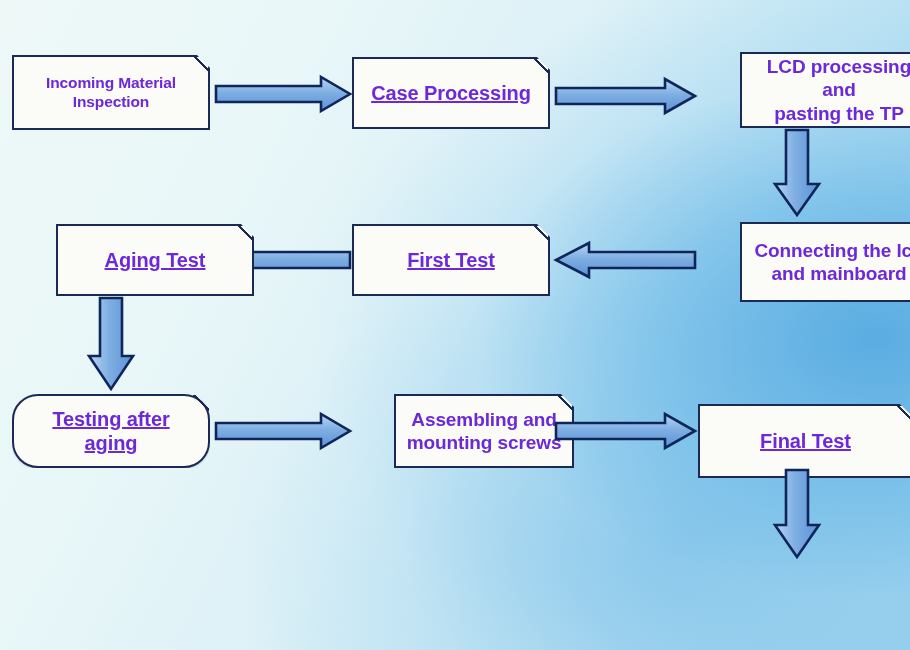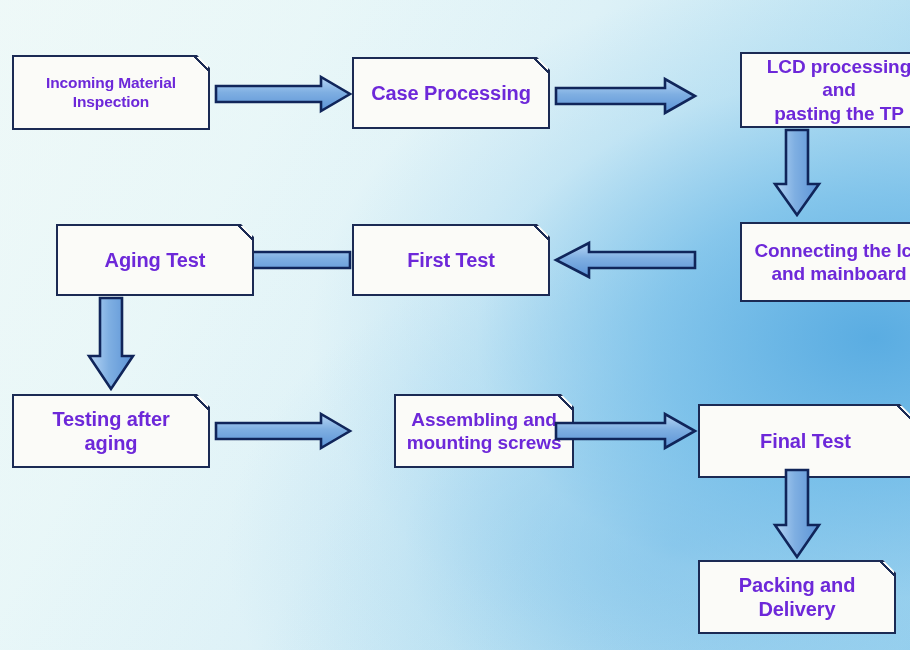--- a/index.html
+++ b/index.html
@@ -34,21 +34,21 @@
     font-weight: bold;
     line-height: 1.22;
     letter-spacing: -0.1px;
     
     clip-path: polygon(0 0, calc(100% - 13px) 0, 100% 13px, 100% 100%, 0 100%);
     box-shadow: 0 1px 2px rgba(20,35,70,0.18);
   }
   .node .label { padding: 0 8px; white-space: pre-line; }
   .node.small { font-size: 15.5px; font-weight: bold; }
   .node.med   { font-size: 19px; margin-left: 42px; }
-  .node.big   { font-size: 20px; }
+  .node.big   { font-size: 20px; text-decoration: underline; }
 
   
   .node::after {
     content: "";
     position: absolute;
     top: -1px; right: -1px;
     width: 16px; height: 16px;
     background: linear-gradient(45deg, transparent 0 49%, #1b2a54 49% 58%, transparent 58% 100%);
     pointer-events: none;
   }
@@ -160,21 +160,21 @@
         <linearGradient id="gD2" x1="0" y1="0" x2="1" y2="0">
           <stop offset="0%" stop-color="#b7d6f5"></stop>
           <stop offset="45%" stop-color="#7fafe2"></stop>
           <stop offset="100%" stop-color="#5b93d6"></stop>
         </linearGradient>
       </defs>
       <polygon points="20,2 42,2 42,60 53,60 31,93 9,60 20,60" fill="url(#gD2)" stroke="#10255a" stroke-width="2.6" stroke-linejoin="miter"></polygon>
     </svg>
   </div>
 
-  <div class="node big" style="left:12px; top:394px; width:198px; height:74px;">
+  <div class="node big" style="left:12px; top:394px; width:198px; height:74px;border-radius:26px;">
     <span class="label">Testing after
 aging</span>
   </div>
 
   <div class="arrow" style="left:213px; top:411px; width:140px; height:40px;">
     <svg width="140" height="40" viewBox="0 0 140 40">
       <defs>
         <linearGradient id="gR3a" x1="0" y1="0" x2="0" y2="1">
           <stop offset="0%" stop-color="#b7d6f5"></stop>
           <stop offset="45%" stop-color="#7fafe2"></stop>
@@ -213,18 +213,14 @@
         <linearGradient id="gD3" x1="0" y1="0" x2="1" y2="0">
           <stop offset="0%" stop-color="#b7d6f5"></stop>
           <stop offset="45%" stop-color="#7fafe2"></stop>
           <stop offset="100%" stop-color="#5b93d6"></stop>
         </linearGradient>
       </defs>
       <polygon points="20,2 42,2 42,57 53,57 31,89 9,57 20,57" fill="url(#gD3)" stroke="#10255a" stroke-width="2.6" stroke-linejoin="miter"></polygon>
     </svg>
   </div>
 
-  <div class="node big" style="left:698px; top:560px; width:198px; height:74px;">
-    <span class="label">Packing and
-Delivery</span>
-  </div>
 
 </div>
 
 </body></html>

